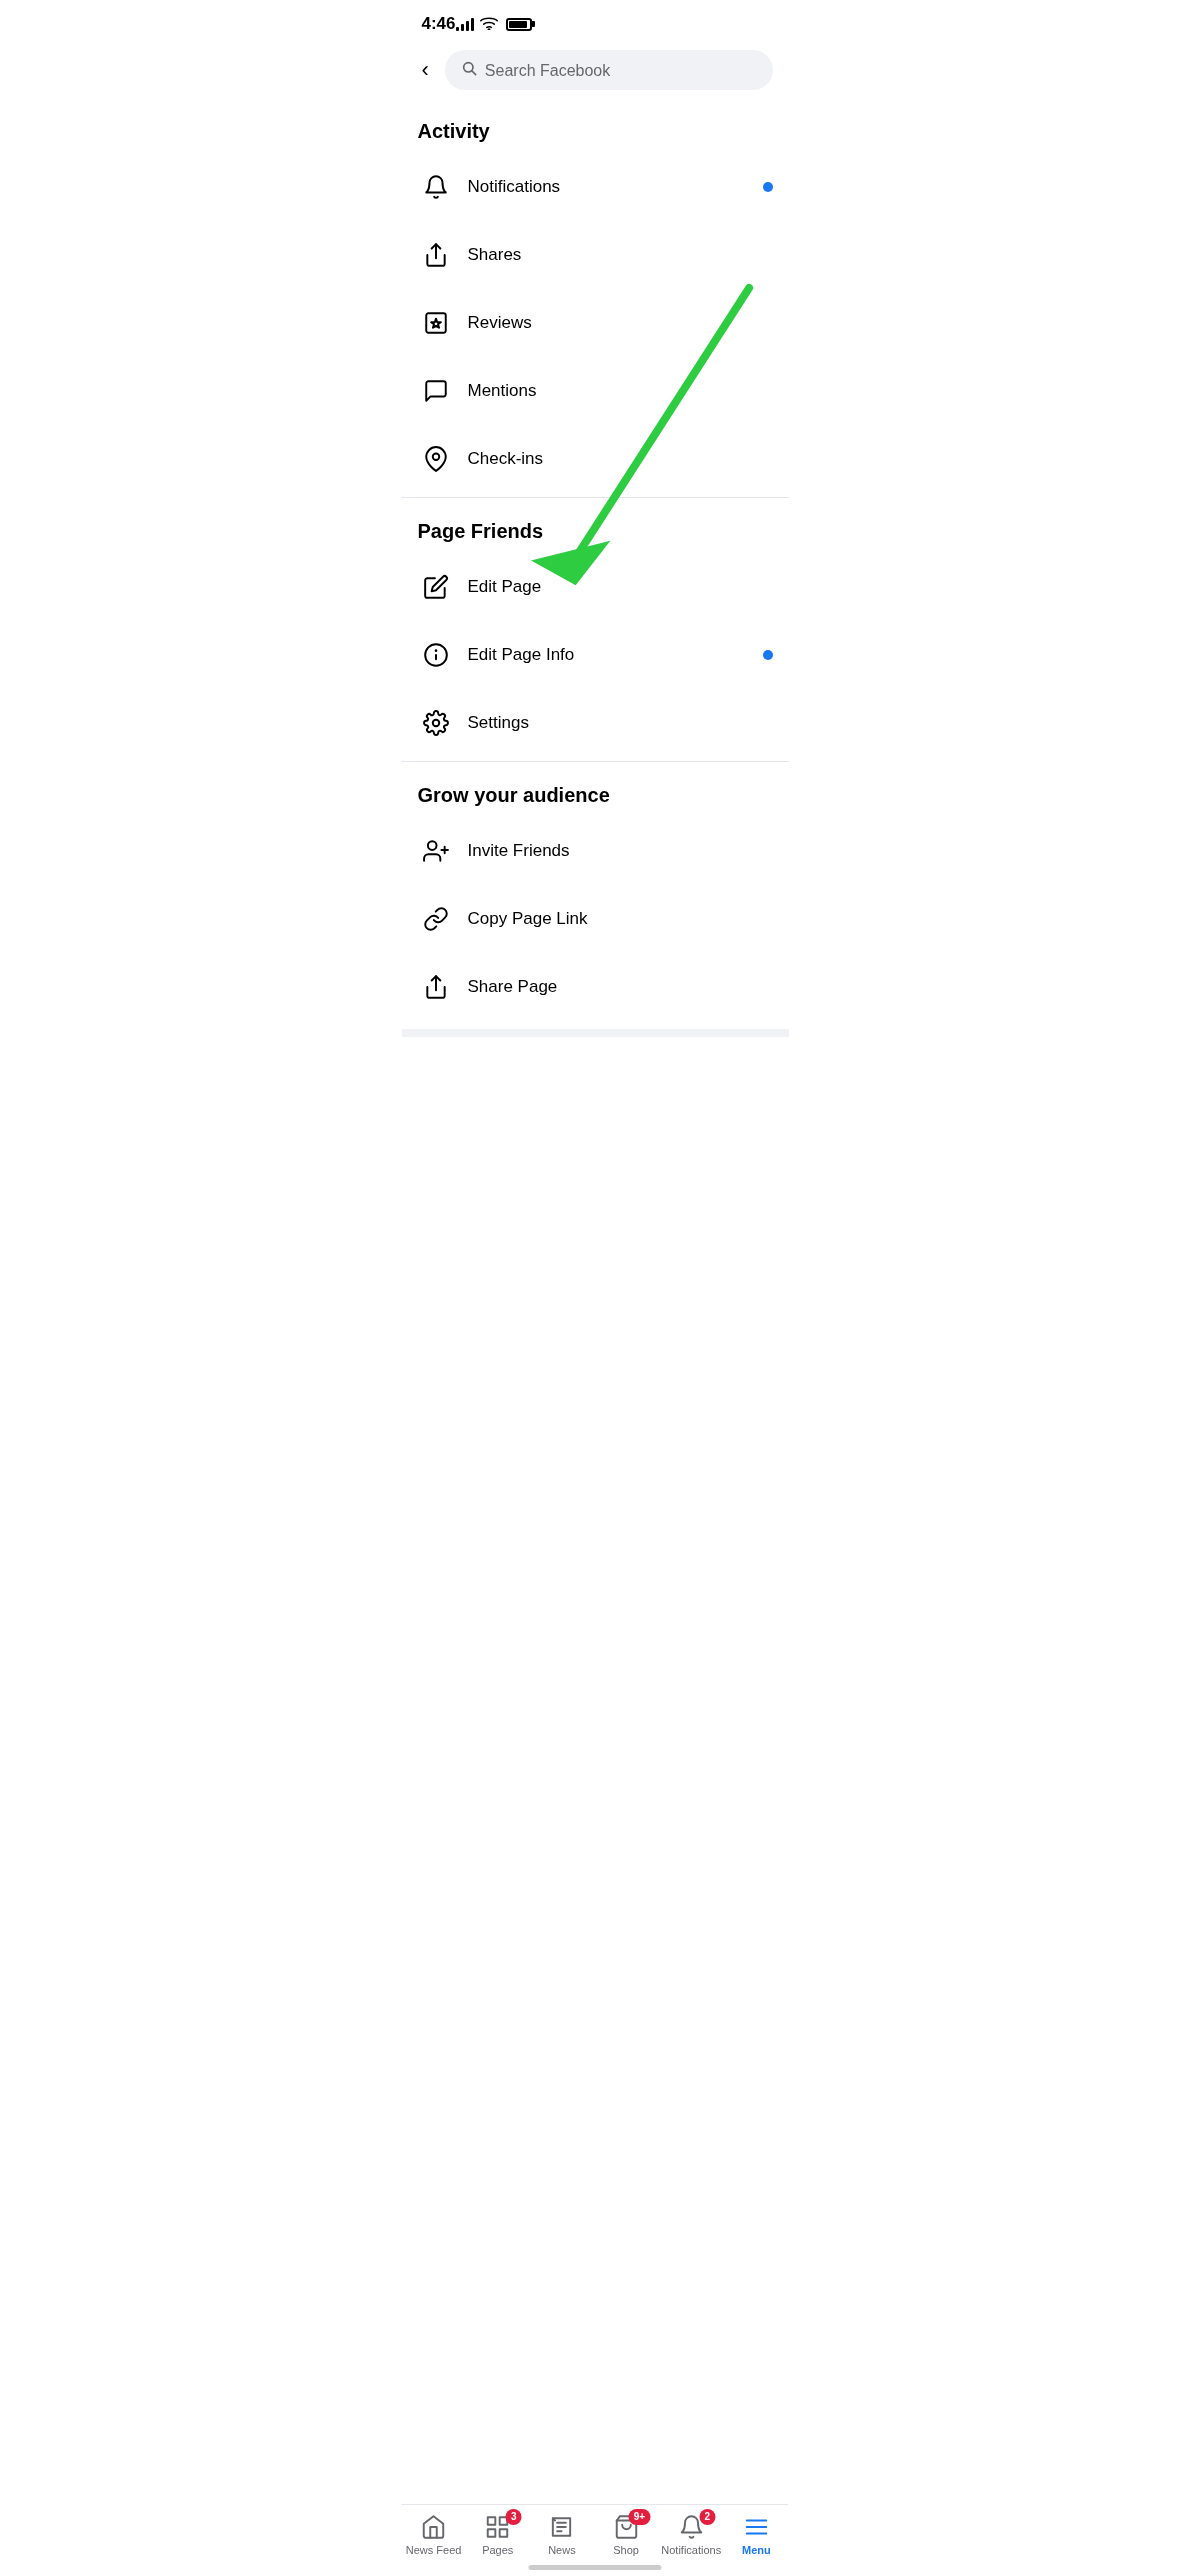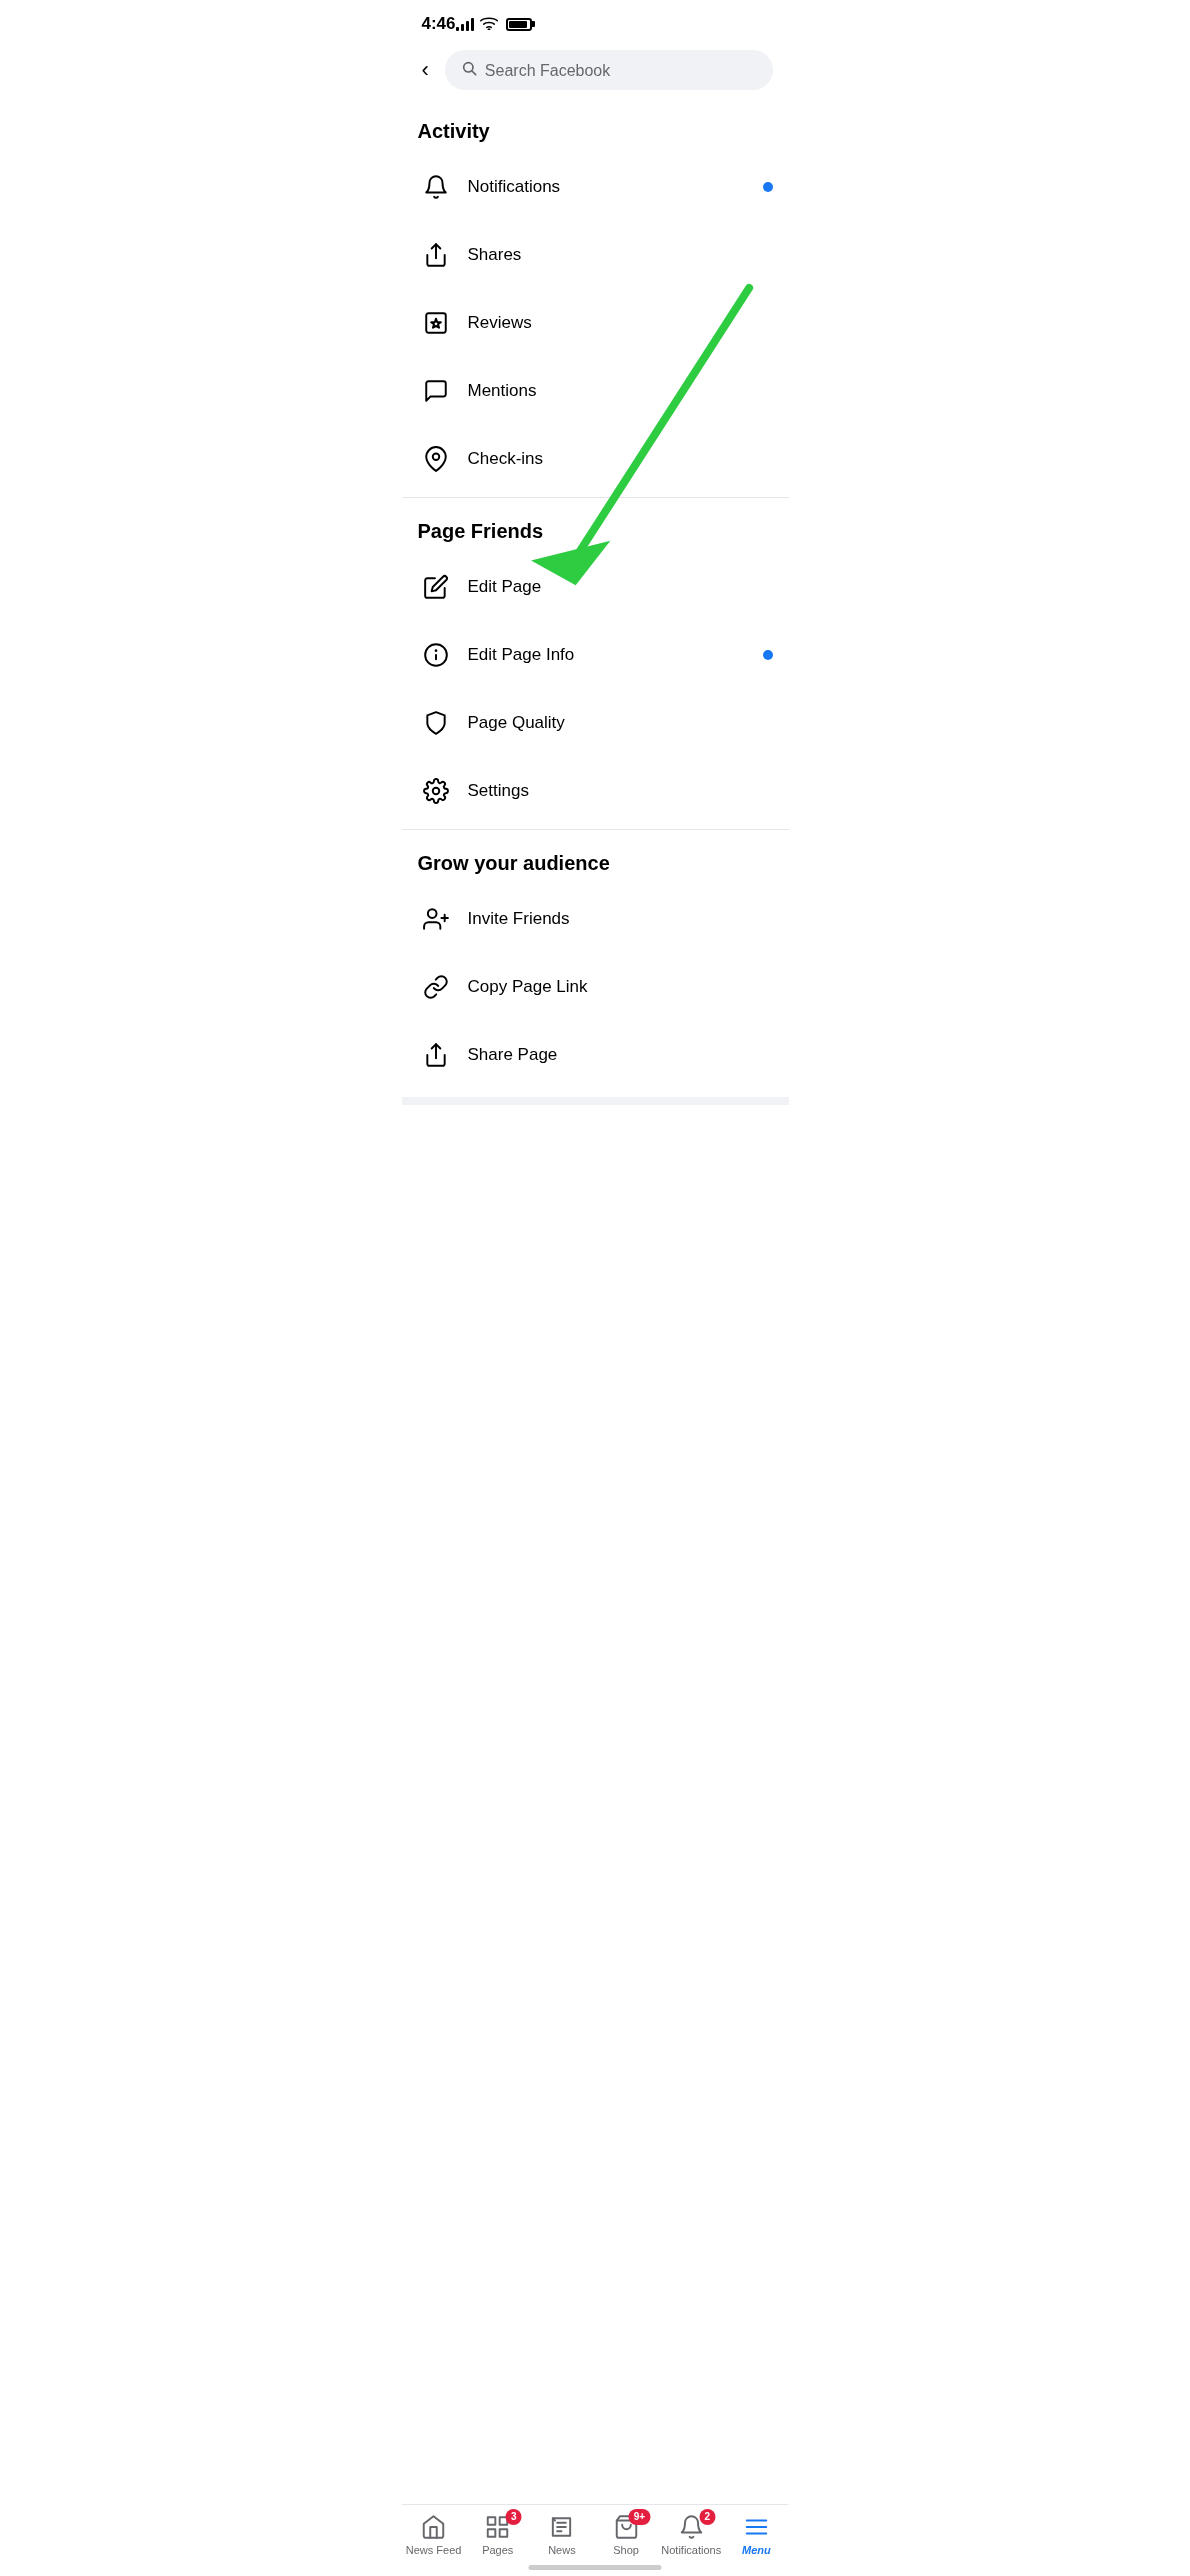--- a/index.html
+++ b/index.html
@@ -206,21 +206,20 @@
     .tab-icon-wrap svg.active-icon {
       stroke: #1877f2;
     }
     .tab-label {
       font-size: 11px;
       color: #65676b;
     }
     .tab-label.active {
       color: #1877f2;
       font-weight: 600;
-      font-style: italic;
     }
     .tab-badge {
       position: absolute;
       top: -4px;
       right: -8px;
       background: #e41e3f;
       color: #fff;
       font-size: 10px;
       font-weight: 700;
       border-radius: 10px;
@@ -370,28 +369,20 @@
         <svg viewBox="0 0 24 24">
           <circle cx="12" cy="12" r="10"></circle>
           <line x1="12" y1="8" x2="12" y2="8" stroke-width="2.5"></line>
           <line x1="12" y1="12" x2="12" y2="16"></line>
         </svg>
       </div>
       <span class="menu-item-label">Edit Page Info</span>
       <div class="blue-dot"></div>
     </div>
 
-    <div class="menu-item">
-      <div class="menu-item-icon">
-        <svg viewBox="0 0 24 24">
-          <path d="M12 22s8-4 8-10V5l-8-3-8 3v7c0 6 8 10 8 10z"></path>
-        </svg>
-      </div>
-      <span class="menu-item-label">Page Quality</span>
-    </div>
 
     <div class="menu-item">
       <div class="menu-item-icon">
         <svg viewBox="0 0 24 24">
           <circle cx="12" cy="12" r="3"></circle>
           <path d="M19.4 15a1.65 1.65 0 0 0 .33 1.82l.06.06a2 2 0 0 1-2.83 2.83l-.06-.06a1.65 1.65 0 0 0-1.82-.33 1.65 1.65 0 0 0-1 1.51V21a2 2 0 0 1-4 0v-.09A1.65 1.65 0 0 0 9 19.4a1.65 1.65 0 0 0-1.82.33l-.06.06a2 2 0 0 1-2.83-2.83l.06-.06A1.65 1.65 0 0 0 4.68 15a1.65 1.65 0 0 0-1.51-1H3a2 2 0 0 1 0-4h.09A1.65 1.65 0 0 0 4.6 9a1.65 1.65 0 0 0-.33-1.82l-.06-.06a2 2 0 0 1 2.83-2.83l.06.06A1.65 1.65 0 0 0 9 4.68a1.65 1.65 0 0 0 1-1.51V3a2 2 0 0 1 4 0v.09a1.65 1.65 0 0 0 1 1.51 1.65 1.65 0 0 0 1.82-.33l.06-.06a2 2 0 0 1 2.83 2.83l-.06.06A1.65 1.65 0 0 0 19.4 9a1.65 1.65 0 0 0 1.51 1H21a2 2 0 0 1 0 4h-.09a1.65 1.65 0 0 0-1.51 1z"></path>
         </svg>
       </div>
       <span class="menu-item-label">Settings</span>
     </div>

